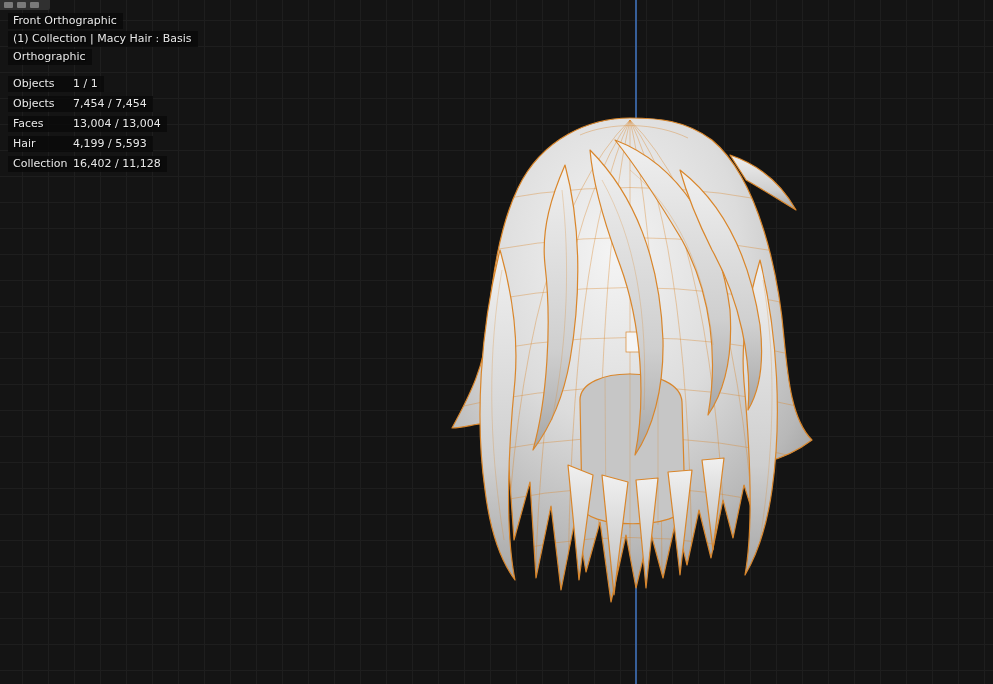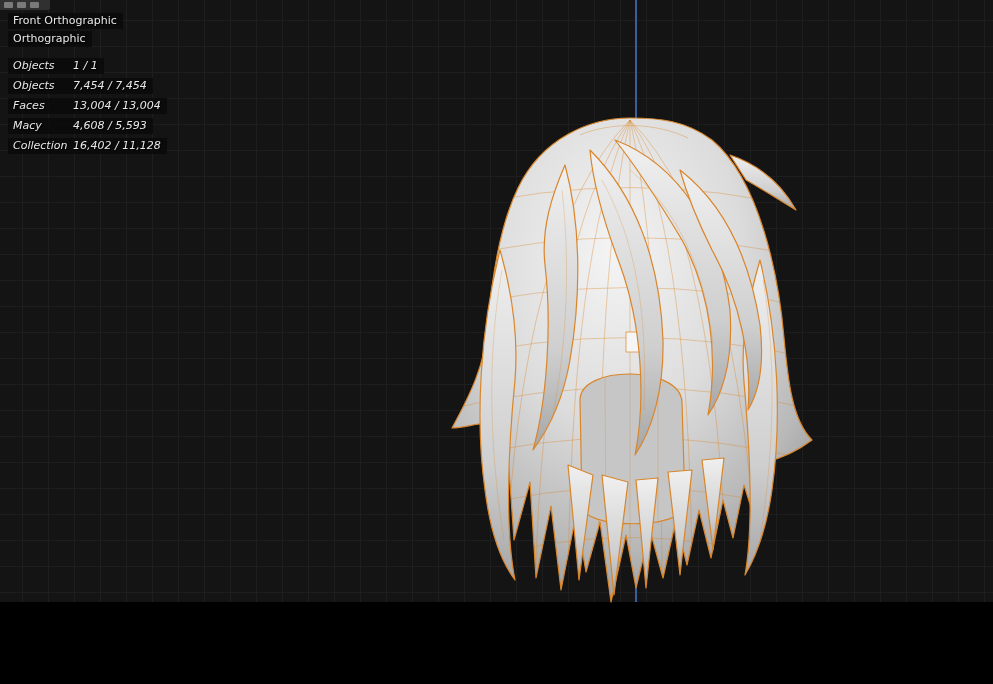--- a/index.html
+++ b/index.html
@@ -2,21 +2,21 @@
 <html style="--background: #141414; --grid_line: #1e1e1e; --axis_z: #3d6cb0; --wire: #d9862b; --text: #e8e8e8;"><head>
 <meta charset="utf-8">
 <style>
   *{box-sizing:border-box}
   html,body{margin:0;padding:0}
   body{
     width:993px;height:684px;overflow:hidden;background:#000;
     font-family:"DejaVu Sans","Liberation Sans",sans-serif;
   }
   .viewport{
-    position:relative;width:993px;height:602px;
+    position:relative;width:993px;height:684px;
     background-color:var(--background,#141414);
     background-image:
       linear-gradient(to right, var(--grid_line,#1e1e1e) 1px, transparent 1px),
       linear-gradient(to bottom, var(--grid_line,#1e1e1e) 1px, transparent 1px);
     background-size:26px 26px;
     background-position:-4px -6px;
   }
   .axis-z{
     position:absolute;left:635px;top:0;width:2px;height:100%;
     background:var(--axis_z,#3d6cb0);opacity:.85;z-index:1;
@@ -30,21 +30,20 @@
   }
   .oline{
     background:rgba(8,8,8,.75);padding:1px 6px 2px 5px;margin-bottom:2px;
     width:fit-content;text-shadow:1px 1px 1px rgba(0,0,0,.85);white-space:nowrap;
   }
   .stats{margin-top:11px}
   .srow{
     display:flex;background:rgba(8,8,8,.75);padding:1px 6px 2px 5px;
     margin-bottom:4px;width:fit-content;text-shadow:1px 1px 1px rgba(0,0,0,.85);
     white-space:nowrap;
-    font-style:italic;
   }
   .slabel{width:60px}
 
   
   .header-frag{
     position:absolute;top:0;left:0;width:50px;height:10px;background:#303030;
     display:flex;align-items:center;gap:4px;padding:0 4px;z-index:4;
     border-bottom-right-radius:2px;
   }
   .hicon{width:9px;height:6px;background:#7a7a7a;border-radius:1px}
@@ -145,38 +144,39 @@
       <path class="outl" fill="url(#gStrand)" stroke-width=".9" d="M138,355 L149,470 L163,365 Z"></path>
       <path class="outl" fill="url(#gStrand)" stroke-width=".9" d="M172,365 L184,485 L198,372 Z"></path>
       <path class="outl" fill="url(#gStrand)" stroke-width=".9" d="M206,370 L216,478 L228,368 Z"></path>
       <path class="outl" fill="url(#gStrand)" stroke-width=".9" d="M238,362 L250,465 L262,360 Z"></path>
       <path class="outl" fill="url(#gStrand)" stroke-width=".9" d="M272,350 L283,440 L294,348 Z"></path>
     </g>
   </svg>
 
   <div class="overlay">
     <div class="oline">Front Orthographic</div>
+    <div class="oline">(1) Collection | Macy Hair : Basis</div>
     <div class="oline">Orthographic</div>
 
     <div class="stats">
       <div class="srow">
         <span class="slabel">Objects</span>
         <span class="svalue">1 / 1</span>
       </div>
       <div class="srow">
         <span class="slabel">Objects</span>
         <span class="svalue">7,454 / 7,454</span>
       </div>
       <div class="srow">
         <span class="slabel">Faces</span>
         <span class="svalue">13,004 / 13,004</span>
       </div>
       <div class="srow">
-        <span class="slabel">Macy</span>
-        <span class="svalue">4,608 / 5,593</span>
+        <span class="slabel">Hair</span>
+        <span class="svalue">4,199 / 5,593</span>
       </div>
       <div class="srow">
         <span class="slabel">Collection</span>
         <span class="svalue">16,402 / 11,128</span>
       </div>
     </div>
   </div>
 
 </div>
 

